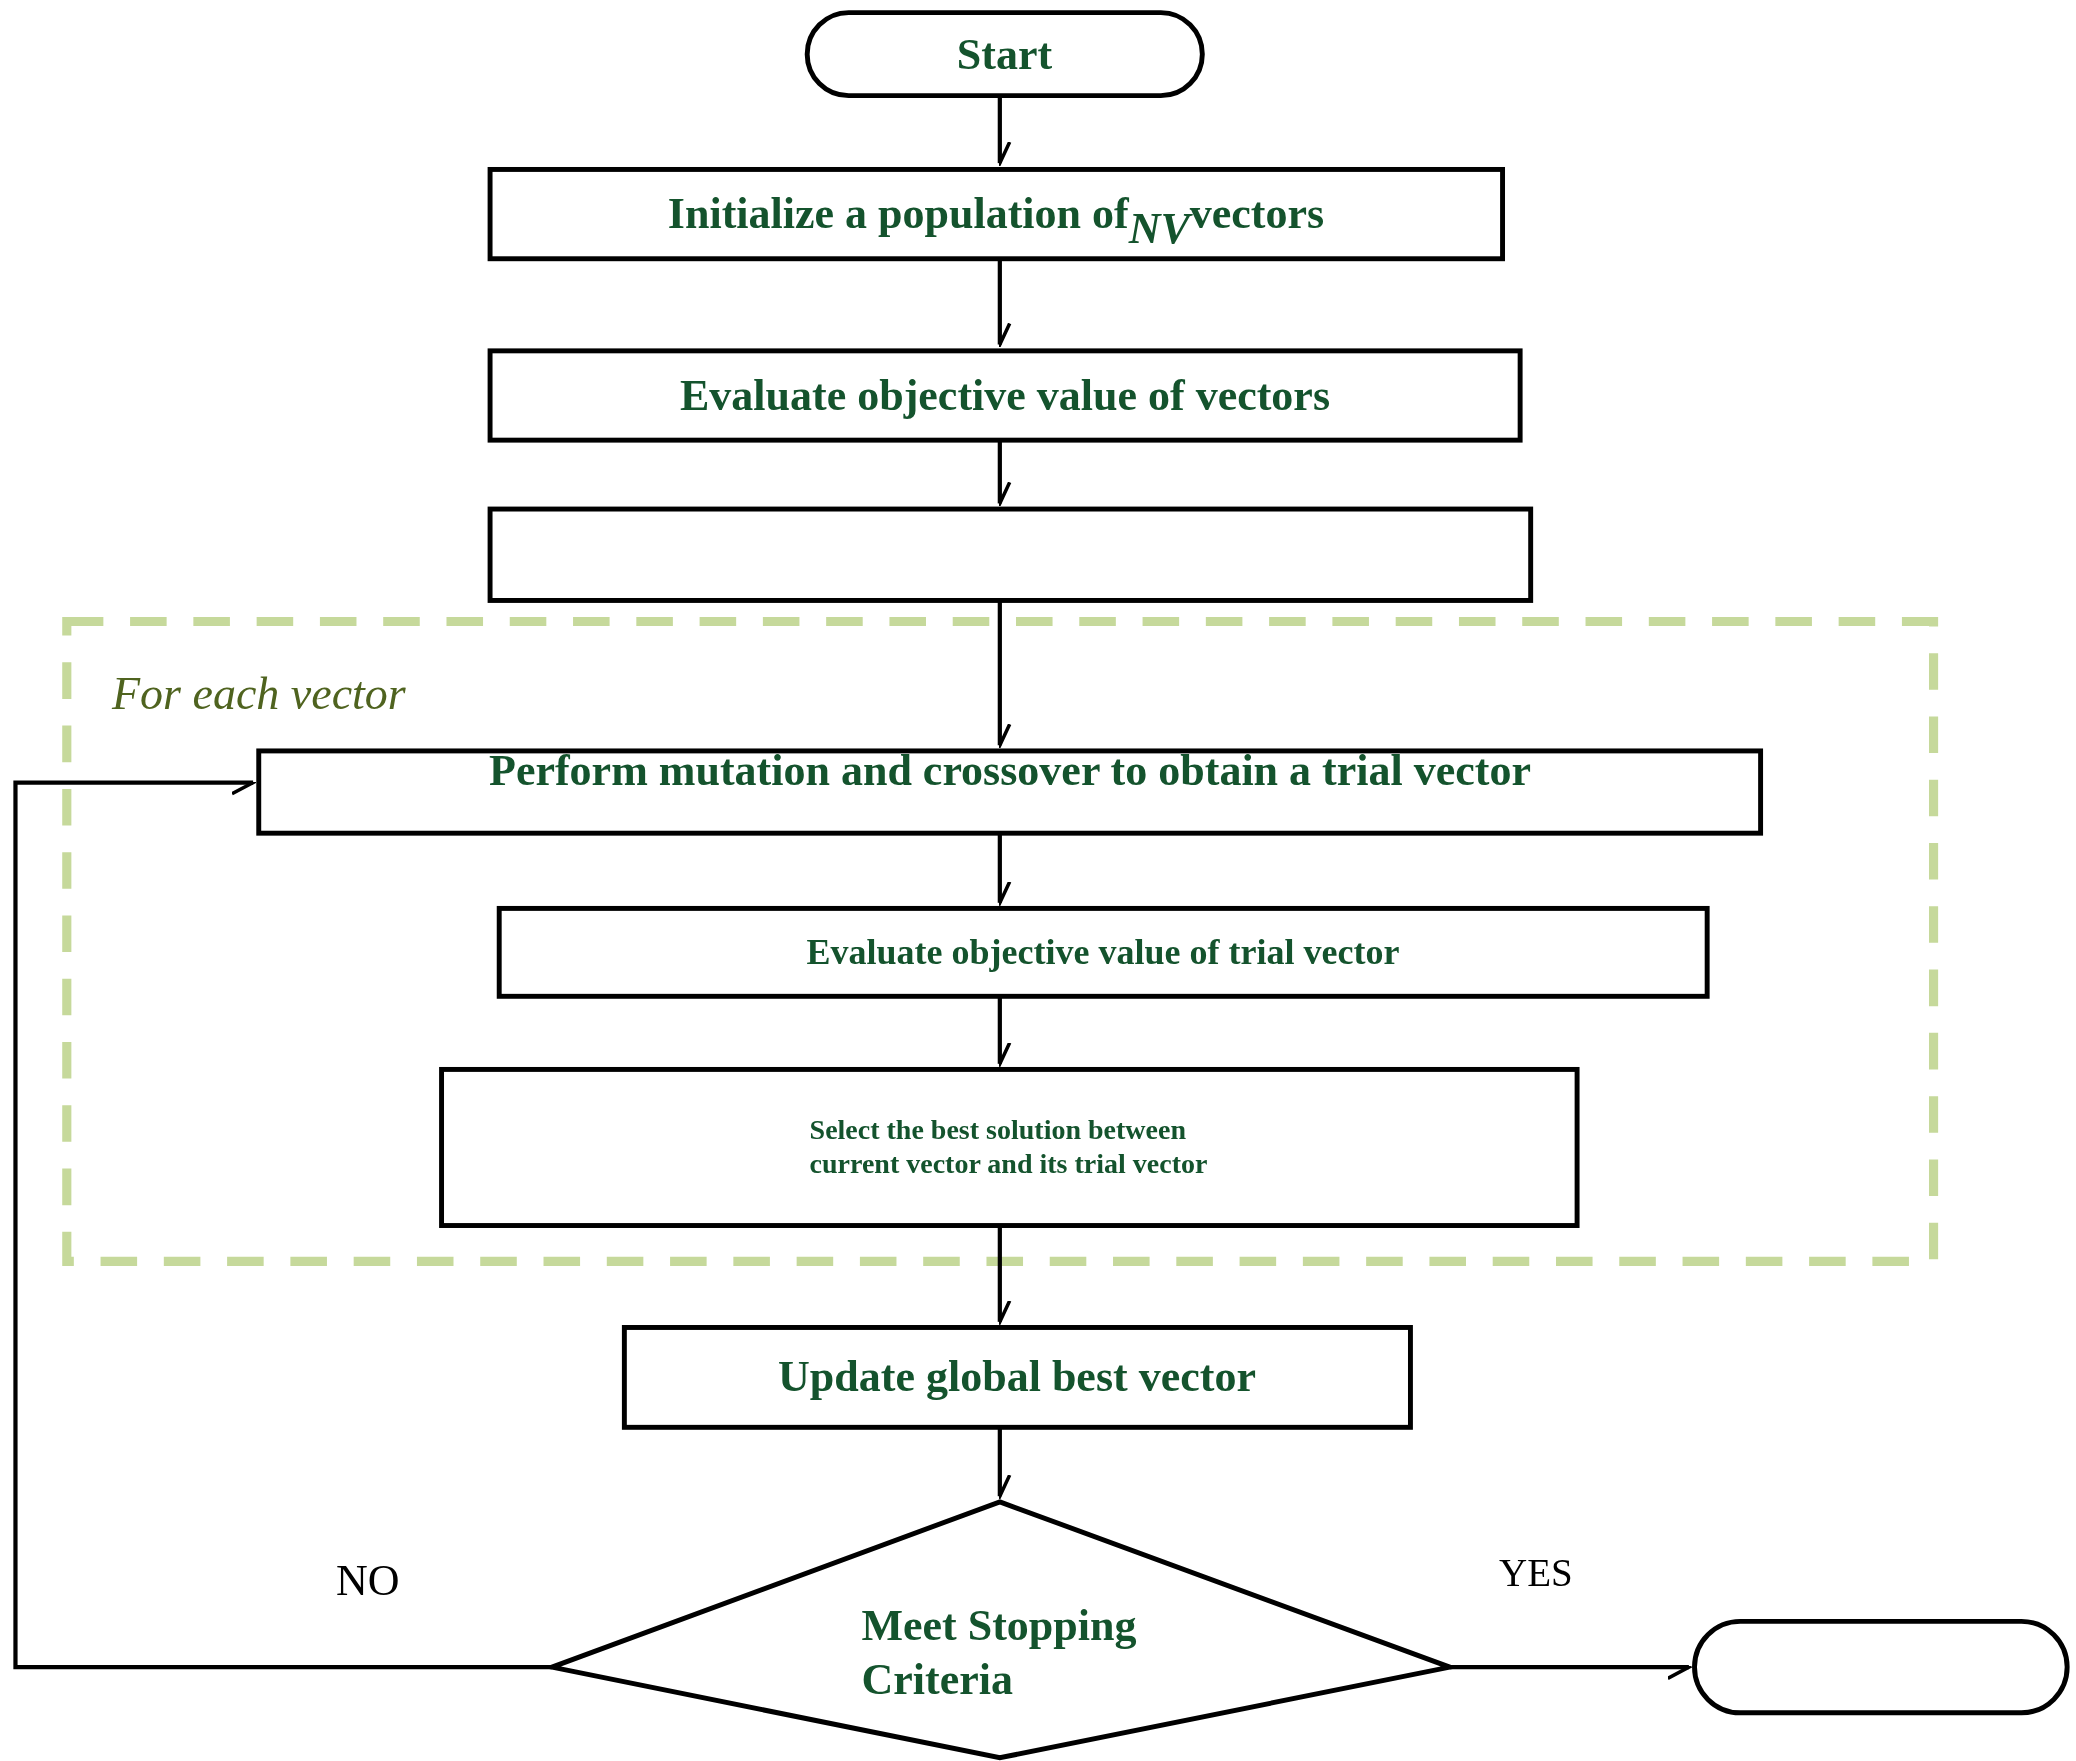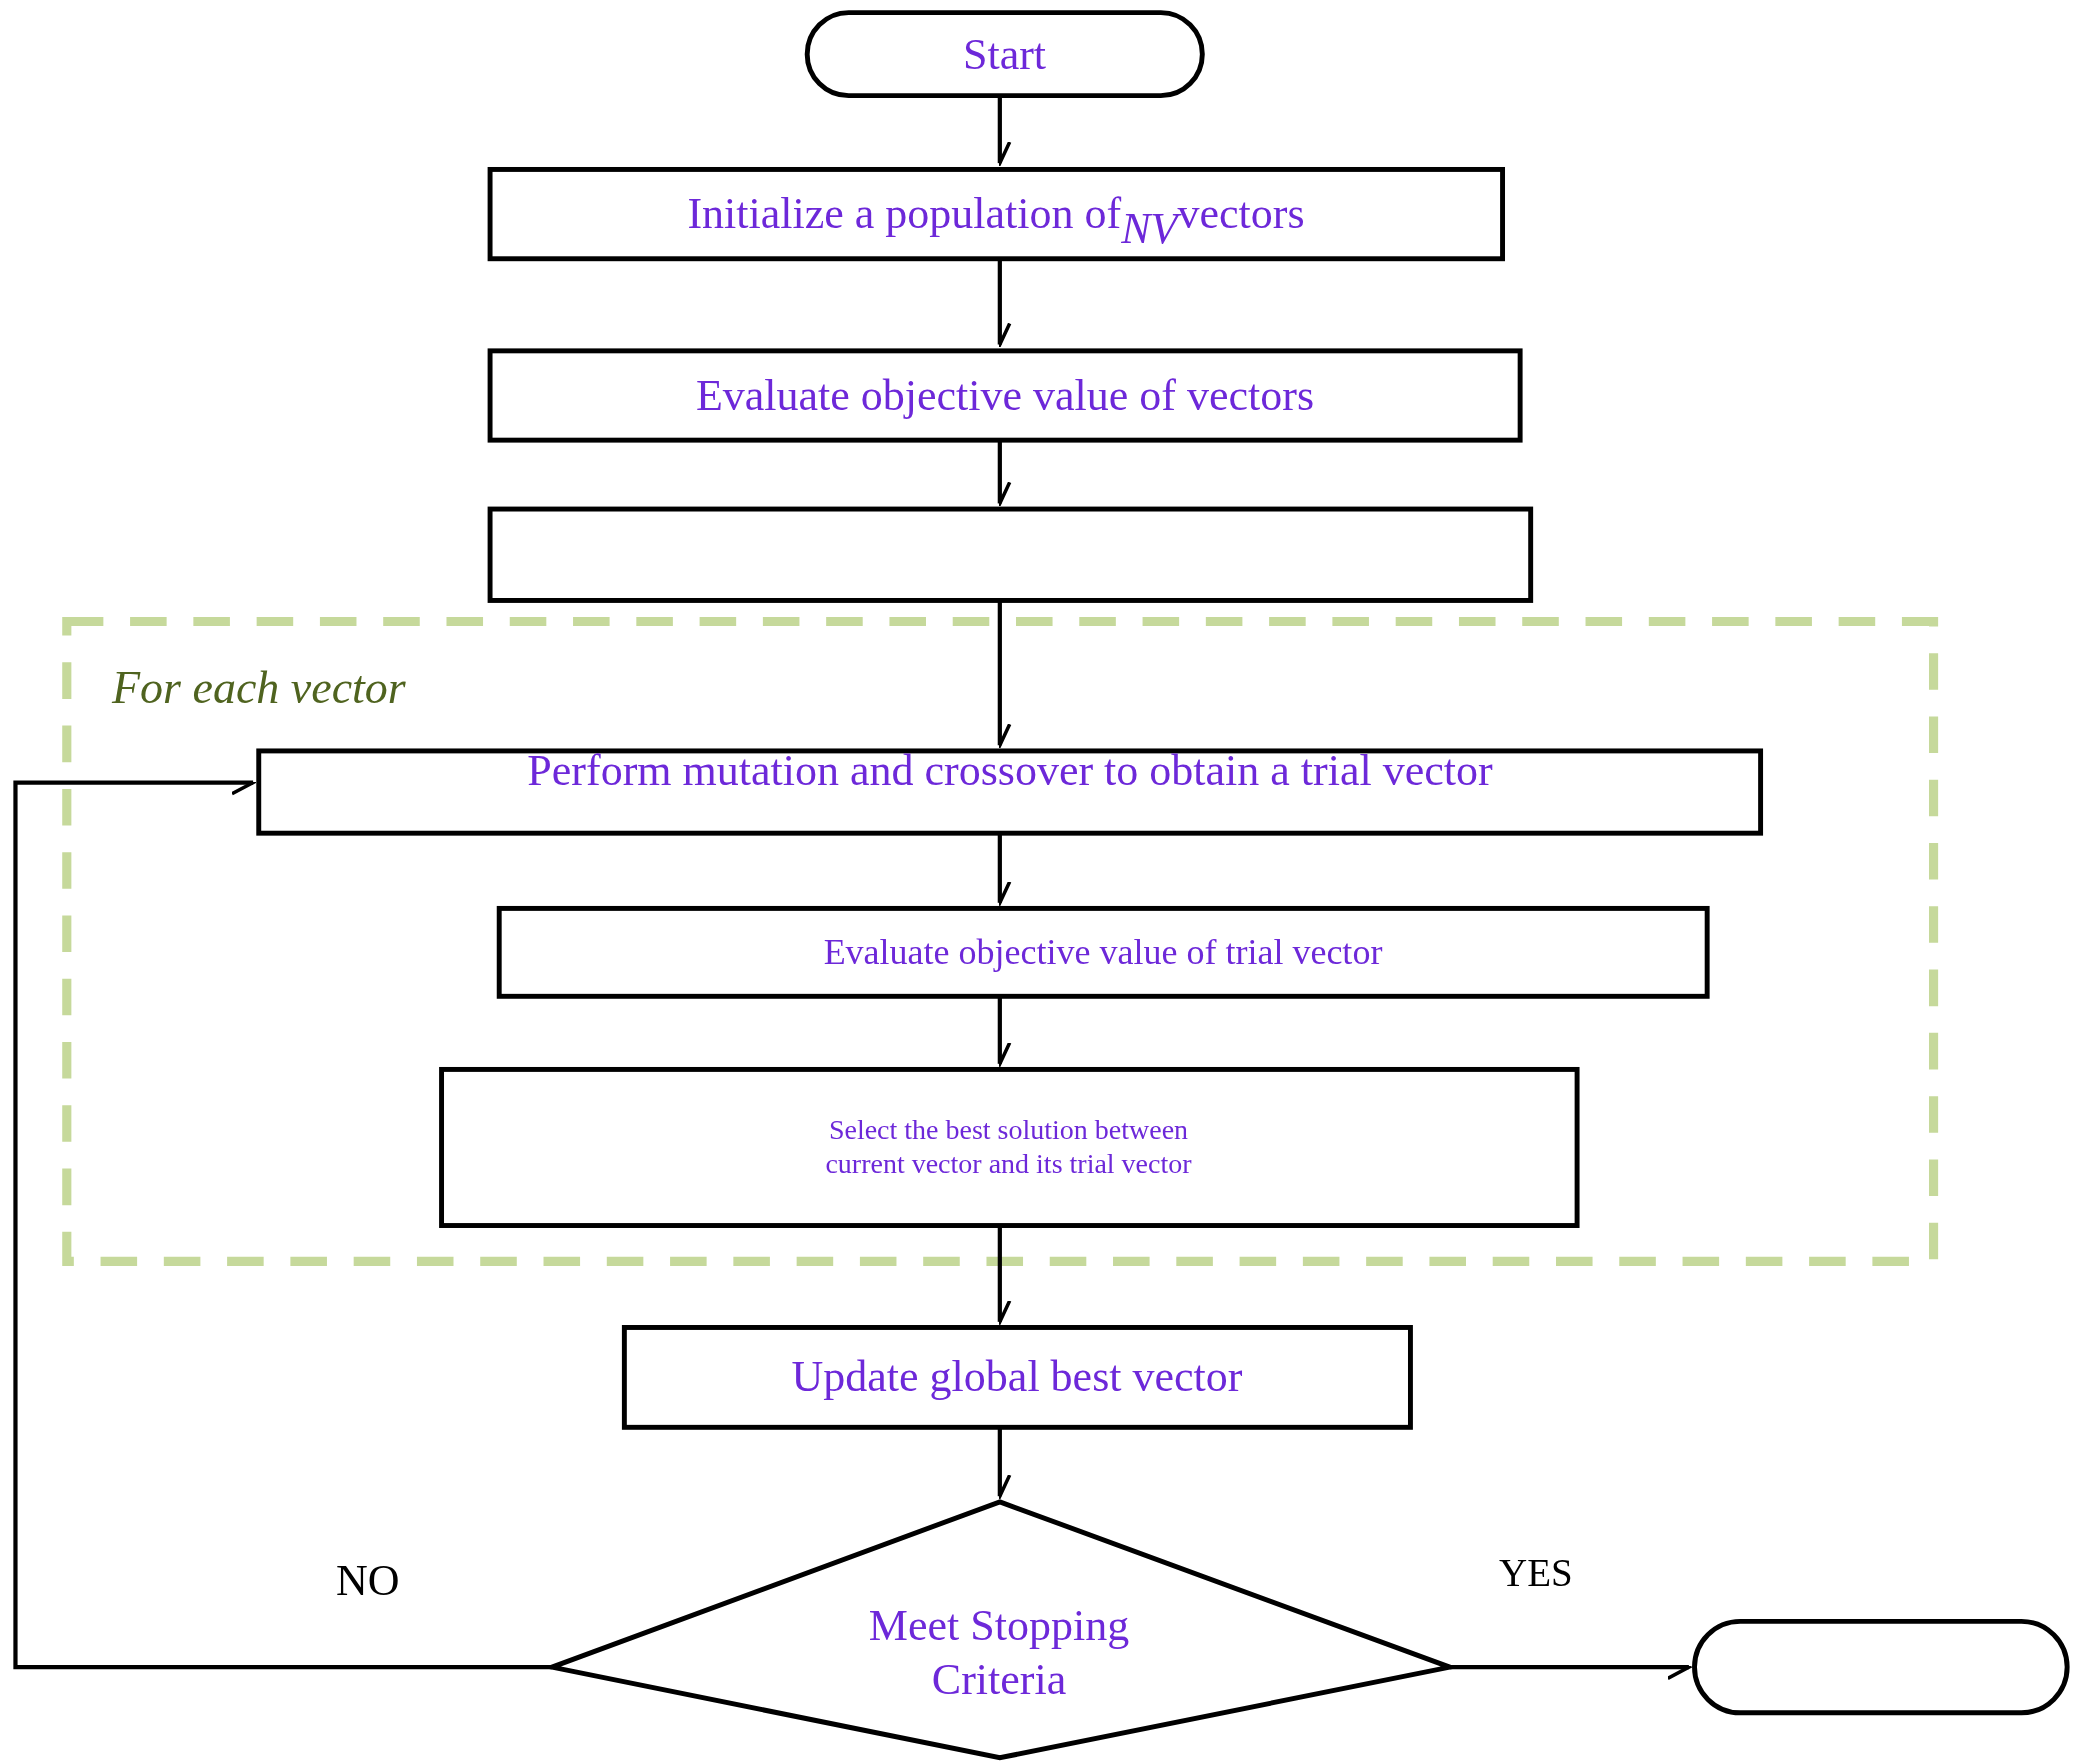--- a/index.html
+++ b/index.html
@@ -20,41 +20,41 @@
     left: 0;
     top: 0;
     width: 2077px;
     height: 1762px;
   }
   .node-label {
     position: absolute;
     display: flex;
     align-items: center;
     justify-content: center;
-    text-align: center;
     font-family: "Liberation Serif", "DejaVu Serif", serif;
-    font-weight: normal;
-    color: #6d28d9;
+    font-weight: bold;
+    color: #14532d;
     line-height: 1.12;
     pointer-events: none;
     white-space: pre-line;
   }
   .edge-label {
     position: absolute;
     font-family: "Liberation Serif", "DejaVu Serif", serif;
     font-weight: normal;
     color: #000000;
     white-space: nowrap;
   }
   .group-label {
     position: absolute;
     font-family: "Liberation Serif", "DejaVu Serif", serif;
     font-style: italic;
     font-weight: normal;
     white-space: nowrap;
+    margin-top: 6px;
   }
   .it { font-style: italic; margin-top: 31px; }
   .hit {
     position: absolute;
     background: transparent;
   }
 </style>
 </head>
 <body>
 

